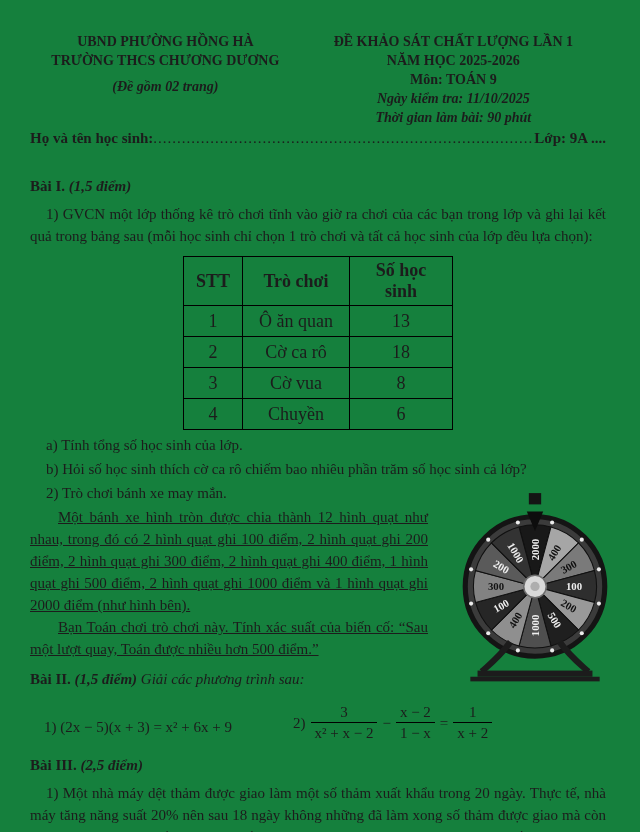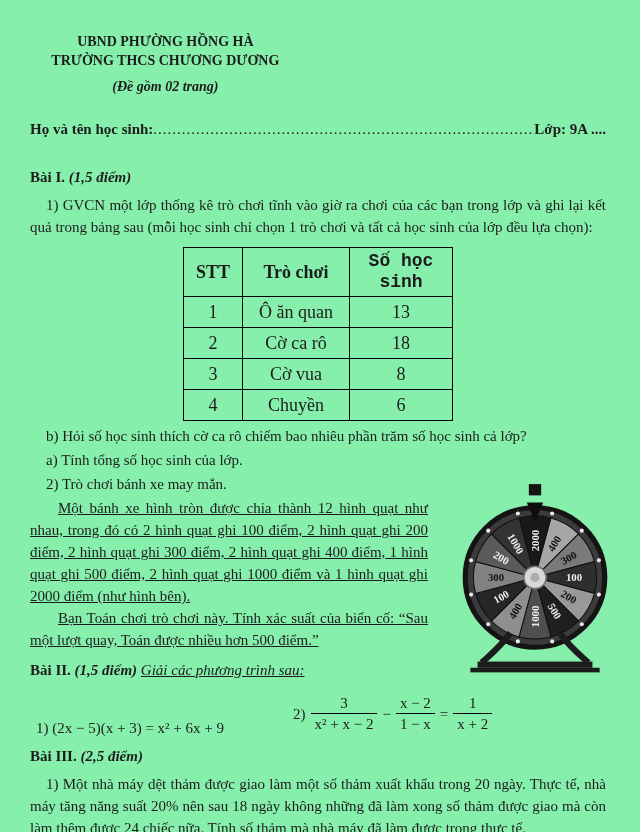--- a/index.html
+++ b/index.html
@@ -1,58 +1,58 @@
 <!DOCTYPE html>
 <html><head>
 <meta charset="utf-8">
 <style>
   html,body{margin:0;padding:0;background:#ffffff;}
   .page{
     width:640px;height:832px;box-sizing:border-box;position:relative;
-    background:#86efac;color:#1c1c1c;
+    background:#15803d;color:#1c1c1c;
     font-family:"Liberation Serif","DejaVu Serif",serif;
     font-size:15px;line-height:22px;
     padding:30px 34px 18px 30px;overflow:hidden;
   }
   
   .hdr{display:flex;margin-top:2px;}
   .hdr-left{width:47%;text-align:center;}
   .hdr-right{width:53%;text-align:center;}
   .h-b{font-weight:bold;font-size:14px;line-height:19px;}
   .h-bi{font-weight:bold;font-style:italic;font-size:14px;line-height:19px;}
   .hdr-left .h-bi{margin-top:7px;}
   
-  .stu{display:flex;align-items:flex-end;margin-top:22px;white-space:nowrap;}
+  .stu{display:flex;align-items:flex-end;white-space:nowrap;}
   .stu .lbl{font-weight:bold;}
   .stu .dots{flex:1;overflow:hidden;letter-spacing:1px;}
   .stu .cls{font-weight:bold;}
   
   .sec-h{margin-top:0;}
   .t-b{font-weight:bold;}
   .t-bi{font-weight:bold;font-style:italic;}
-  .t-i{font-style:italic;text-decoration:underline;}
+  .t-i{font-style:italic;}
   .bai1-h{margin-top:26px;}
   .intro{margin:6px 0 0 0;text-align:justify;text-indent:16px;}
   
   table.stats{border-collapse:collapse;margin:9px auto 4px auto;}
   table.stats th,table.stats td{
     border:1.4px solid #000;text-align:center;
     padding:3px 9px;font-size:18px;line-height:21px;height:24px;
   }
   table.stats th{font-weight:bold;}
-  .col-stt{width:40px;}.col-game{width:88px;}.col-cnt{width:84px;font-family:Liberation Mono, monospace;}
+  .col-stt{width:40px;}.col-game{width:88px;}.col-cnt{width:84px;}
   .list-item{margin:2px 0 0 16px;}
   
   .wheel-area{position:relative;margin-top:2px;}
   .wrapped{margin:0;text-align:justify;padding-right:178px;text-indent:28px;text-decoration:underline;}
   .wheel-fig{position:absolute;top:-16px;right:-8px;width:158px;height:196px;}
   
   .bai2-h{margin-top:8px;}
   .eq-row{position:relative;margin-top:12px;height:52px;}
-  .eq1{position:absolute;left:6px;top:14px;margin-top:10px;}
+  .eq1{position:absolute;left:14px;top:14px;}
   .eq2{position:absolute;left:258px;top:0;display:flex;align-items:center;}
   .eq2 .gap{padding:0 5px;}
   .frac{display:inline-block;text-align:center;vertical-align:middle;line-height:20px;}
   .frac .num{display:block;border-bottom:1.4px solid #000;padding:0 4px;}
   .frac .den{display:block;padding:0 4px;}
   
   .bai3-h{}
   .para{margin:6px 0 0 0;text-align:justify;text-indent:16px;}
   
   .sector-label{font-family:"Liberation Serif",serif;font-size:10.5px;font-weight:bold;}
@@ -60,20 +60,27 @@
 </head>
 <body>
 
 <div class="page">
 
   <div class="hdr">
     <div class="hdr-left">
       <div class="h-b">UBND PHƯỜNG HỒNG HÀ</div>
       <div class="h-b">TRƯỜNG THCS CHƯƠNG DƯƠNG</div>
       <div class="h-bi">(Đề gồm 02 trang)</div>
+    </div>
+    <div class="hdr-right">
+      <div class="h-b">ĐỀ KHẢO SÁT CHẤT LƯỢNG LẦN 1</div>
+      <div class="h-b">NĂM HỌC 2025-2026</div>
+      <div class="h-b">Môn: TOÁN 9</div>
+      <div class="h-bi">Ngày kiểm tra: 11/10/2025</div>
+      <div class="h-bi">Thời gian làm bài: 90 phút</div>
     </div>
   </div>
 
   <div class="stu">
     <span class="lbl">Họ và tên học sinh:</span>
     <span class="dots">......................................................................................................................................</span>
     <span class="cls">Lớp: 9A ....</span>
   </div>
 
   <div class="sec-h bai1-h">
@@ -105,22 +112,22 @@
       <td>8</td>
     </tr>
     <tr>
       <td>4</td>
       <td>Chuyền</td>
       <td>6</td>
     </tr>
   </tbody>
     </table>
 
+  <div class="list-item">a)  Tính tổng số học sinh của lớp.</div>
   <div class="list-item">b)  Hỏi số học sinh thích cờ ca rô chiếm bao nhiêu phần trăm số học sinh cả lớp?</div>
-  <div class="list-item">a)  Tính tổng số học sinh của lớp.</div>
   <div class="list-item">2)  Trò chơi bánh xe may mắn.</div>
 
   <div class="wheel-area">
     <svg class="wheel-fig" viewBox="-77 -94 154 191">
 
       <rect x="-6" y="-91" width="12" height="11" fill="#141414"></rect>
 
       <circle cx="0" cy="0" r="68" fill="#3b3b3b" stroke="#141414" stroke-width="5"></circle>
 
       <g stroke="#101010" stroke-width="1">

